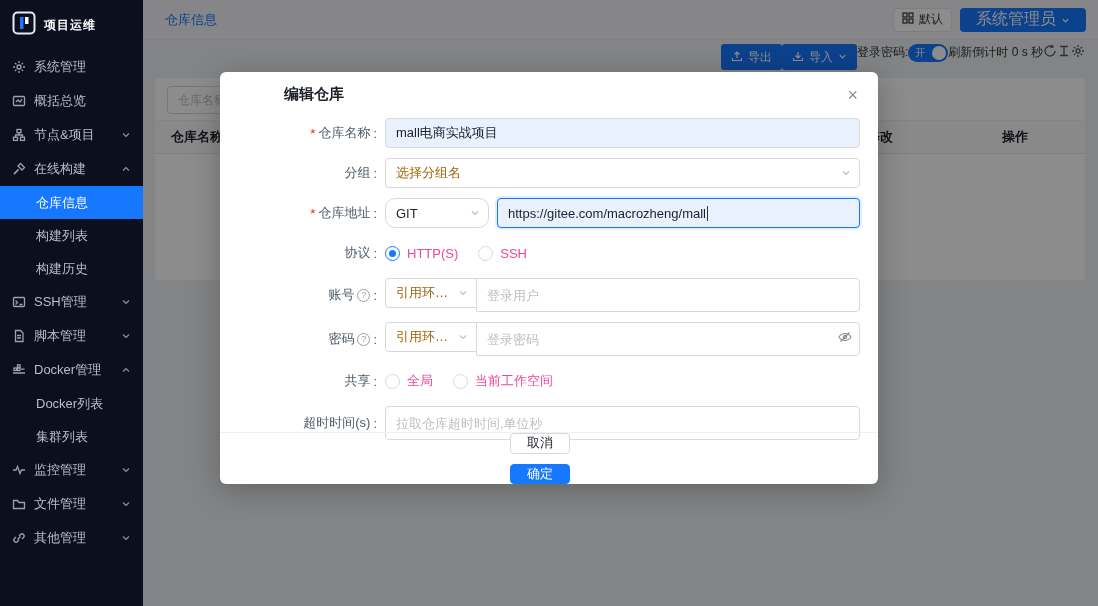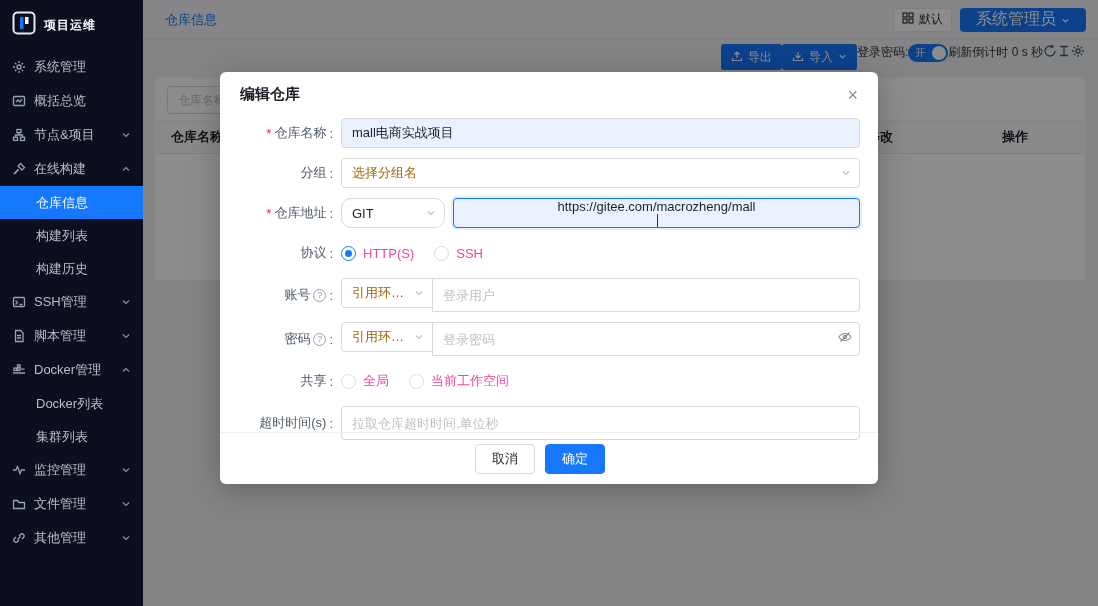--- a/index.html
+++ b/index.html
@@ -37,54 +37,54 @@
   .search-input { width:150px; height:28px; border:1px solid #d9d9d9; border-radius:4px; padding:0 10px; font-size:12px; color:#1d2129; outline:none; background:#fff; }
   .search-input::placeholder { color:#bfbfbf; }
   .thead { margin-top:6px; height:34px; display:flex; align-items:center; background:#fafafa; border-top:1px solid #f0f0f0; border-bottom:1px solid #e8e8e8; font-size:13px; font-weight:bold; color:#1d2129; }
   .th-name { flex:1; padding-left:16px; }
   .th-mod { width:130px; text-align:center; }
   .th-act { width:140px; text-align:center; }
 
   .mask { position:absolute; inset:0; background:rgba(0,0,0,0.45); z-index:10; }
 
   
-  .modal { position:absolute; left:220px; top:72px; width:658px; height:412px; background:#ffffff; border-radius:6px; z-index:40; box-shadow:0 6px 30px rgba(0,0,0,0.25); }
+  .modal { position:absolute; left:220px; top:72px; width:658px; height:412px; background:#ffffff; border-radius:6px; z-index:40; box-shadow:0 6px 30px rgba(0,0,0,0.25);padding-left:44px; }
   .modal-header { padding:13px 20px 10px 20px; }
   .modal-title { font-size:15px; font-weight:bold; color:#1d2129; }
   .modal-close { position:absolute; right:16px; top:10px; font-size:18px; color:#8c8c8c; cursor:pointer; line-height:1; padding:4px; }
   .modal-body { padding:4px 18px 0 6px; }
   .form-row { display:flex; align-items:center; margin-bottom:10px; min-height:30px; }
   .form-label { width:115px; display:flex; justify-content:flex-end; align-items:center; font-size:13px; color:#4e5969; padding-right:8px; gap:3px; white-space:nowrap; }
   .req { color:#f5222d; }
   .q-icon { width:13px; height:13px; border:1px solid #9aa0a8; border-radius:50%; color:#9aa0a8; font-size:9px; display:inline-flex; align-items:center; justify-content:center; }
   .form-control { flex:1; display:flex; align-items:center; gap:8px; }
   .fake-input { height:30px; border:1px solid #d9d9d9; border-radius:4px; display:flex; align-items:center; padding:0 10px; font-size:13px; color:#1d2129; background:#fff; width:100%; position:relative; }
   .fake-input.filled { background:#e9f1fe; }
-  .fake-input.focused { border-color:#1677ff; box-shadow:0 0 0 2px rgba(22,119,255,0.12);flex-direction:column; }
+  .fake-input.focused { border-color:#1677ff; box-shadow:0 0 0 2px rgba(22,119,255,0.12); }
   .text-caret { width:1px; height:15px; background:#333; margin-left:1px; }
   .fake-select { height:30px; border:1px solid #d9d9d9; border-radius:4px; display:flex; align-items:center; padding:0 8px 0 10px; font-size:13px; background:#fff; cursor:pointer; width:100%; }
   .fake-select .sel-chev { margin-left:auto; color:#bfbfbf; display:flex; }
   .ph { color:#a16207; }
   .val { color:#1d2129; }
   .w-git { width:104px; flex:none;border-radius:10px; }
   .input-group { display:flex; flex:1; }
   .input-group .fake-select { width:92px; flex:none; border-top-right-radius:0; border-bottom-right-radius:0; overflow:hidden; }
   .input-group .fake-select .ph { white-space:nowrap; overflow:hidden; text-overflow:ellipsis; max-width:58px; }
   .input-group .gi { flex:1; margin-left:-1px; border-top-left-radius:0; border-bottom-left-radius:0; }
   .real-input { height:34px; border:1px solid #d9d9d9; border-radius:4px; padding:0 10px; font-size:13px; color:#1d2129; outline:none; width:100%; background:#fff; }
   .real-input::placeholder { color:#bfbfbf; }
   .pwd-wrap { position:relative; flex:1; margin-left:-1px; }
   .pwd-wrap .real-input { border-top-left-radius:0; border-bottom-left-radius:0; padding-right:30px; }
   .eye-btn { position:absolute; right:8px; top:8px; color:#8c8c8c; display:flex; cursor:pointer; }
   .radio-group { display:flex; align-items:center; gap:20px; }
   .radio-opt { display:flex; align-items:center; gap:7px; font-size:13px; color:#ec4899; cursor:pointer; }
   .radio { width:15px; height:15px; border:1px solid #d9d9d9; border-radius:50%; background:#fff; position:relative; flex:none; }
   .radio.checked { border-color:#1677ff; }
   .radio.checked::after { content:""; position:absolute; inset:3px; background:#1677ff; border-radius:50%; }
-  .modal-footer { position:absolute; left:0; right:0; bottom:0; height:52px; border-top:1px solid #f0f0f0; display:flex; align-items:center; justify-content:center; gap:10px; padding-right:18px; }
+  .modal-footer { position:absolute; left:0; right:0; bottom:0; height:52px; border-top:1px solid #f0f0f0; display:flex; align-items:center; justify-content:flex-start; gap:10px; padding-right:18px;flex-direction:column; }
   .btn { height:30px; padding:0 16px; border-radius:4px; font-size:13px; cursor:pointer; border:1px solid #d9d9d9; background:#fff; color:#1d2129; }
   .btn.primary { background:#1677ff; border-color:#1677ff; color:#fff; }
 </style>
 </head>
 <body>
 
 <div class="screen">
 
   <div class="sidebar">
     <div class="logo-row">

